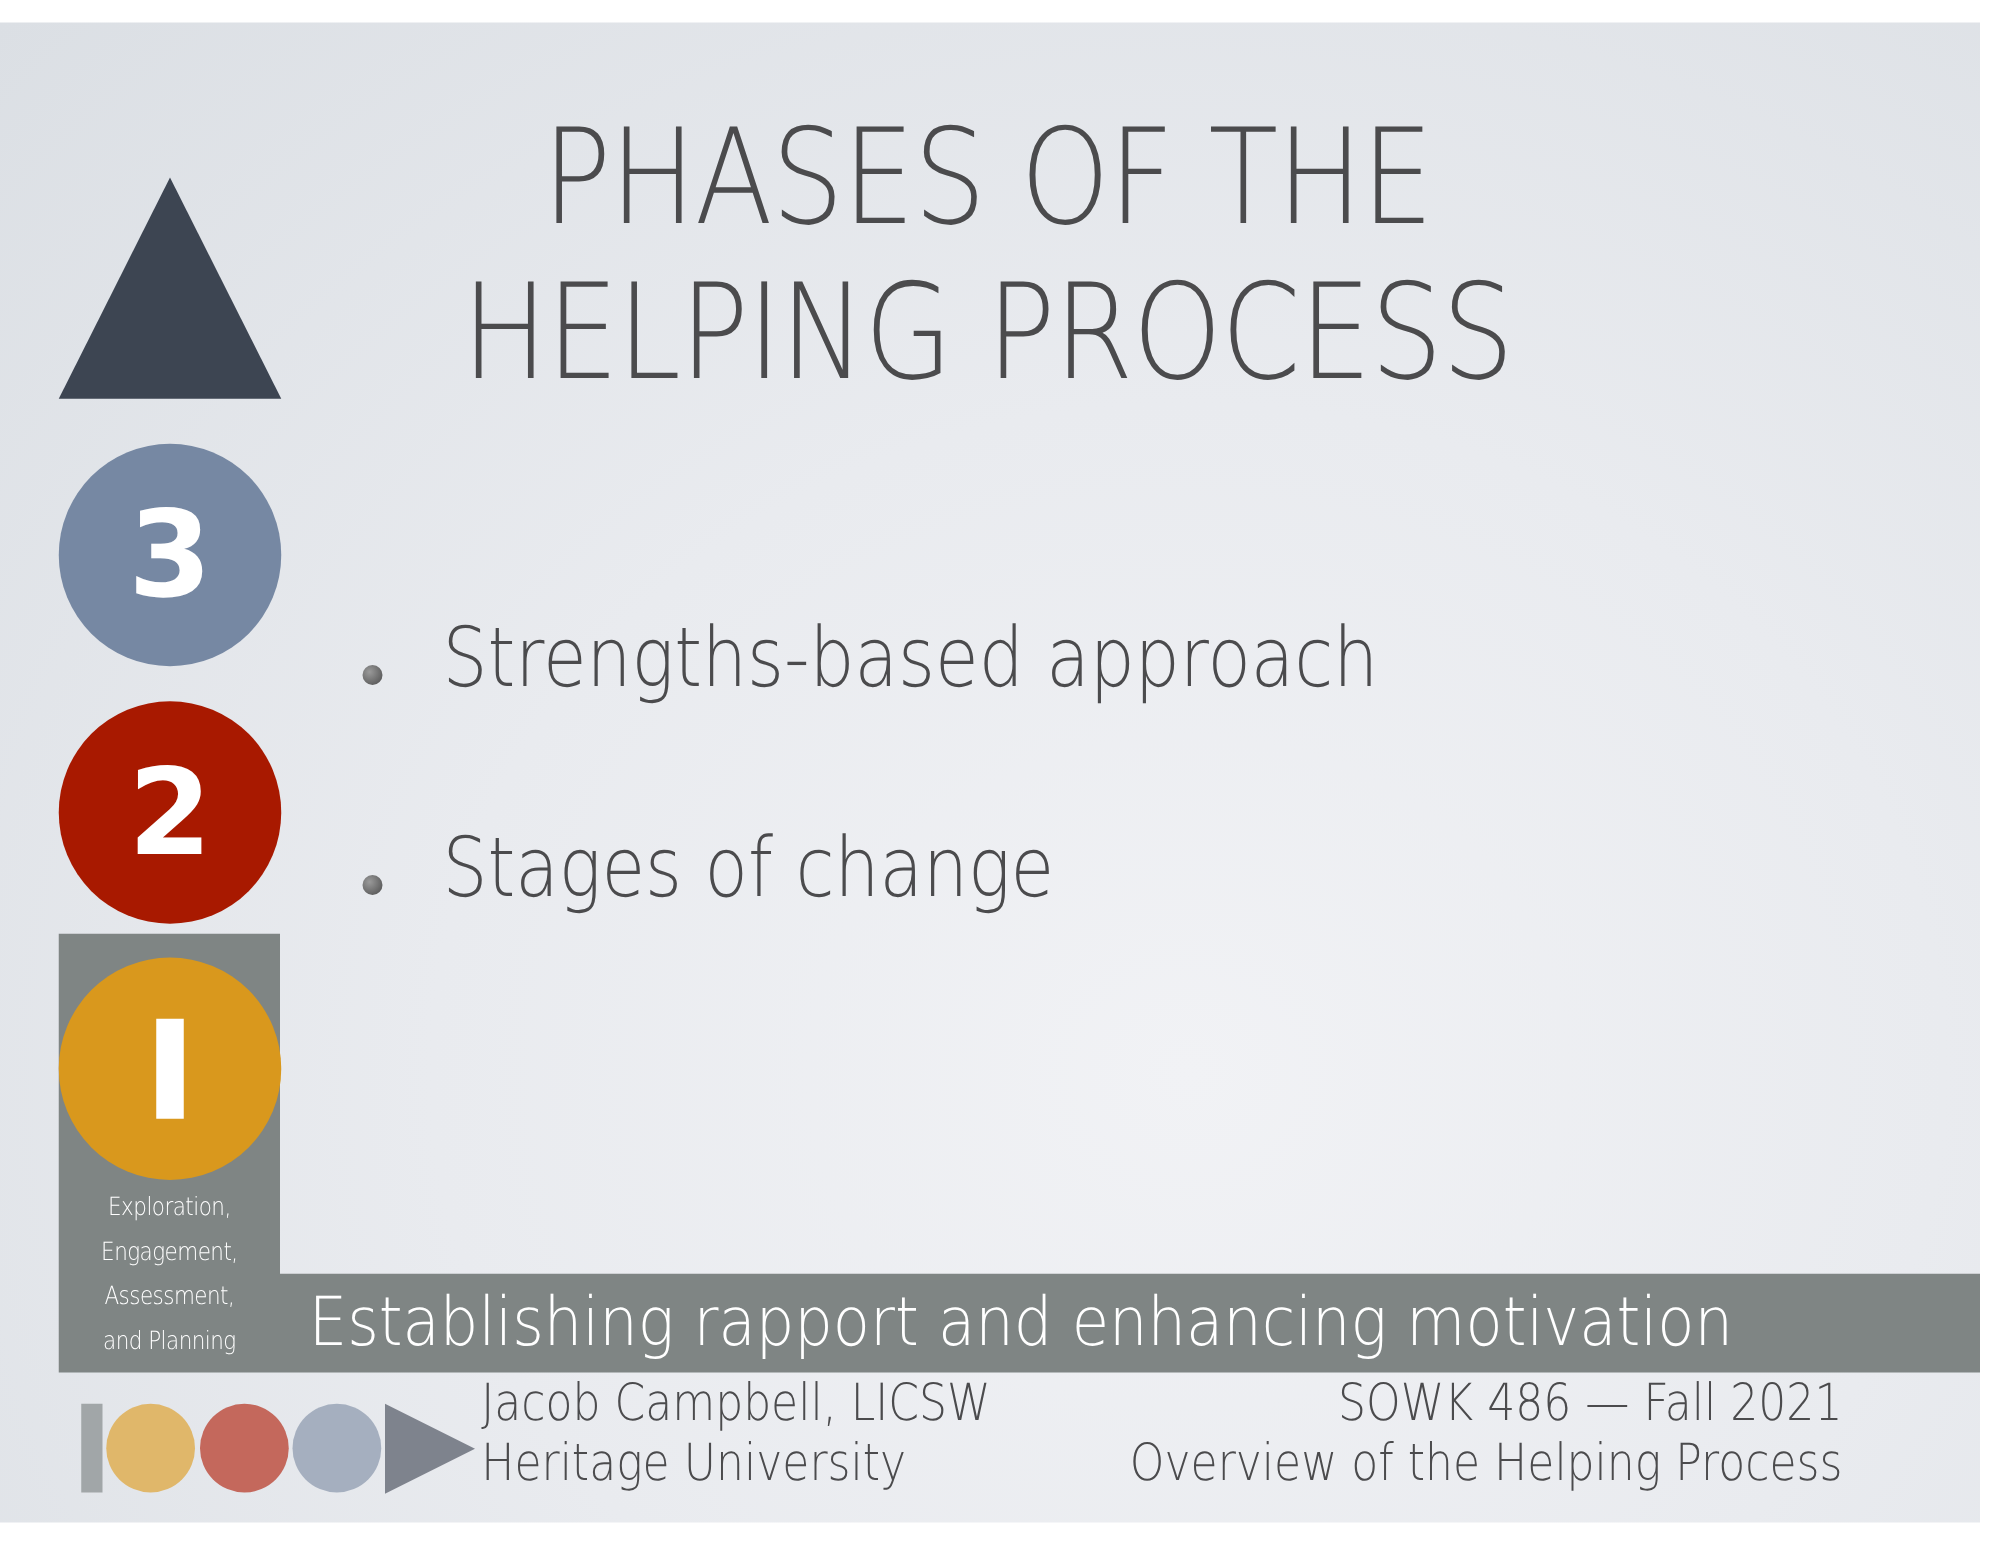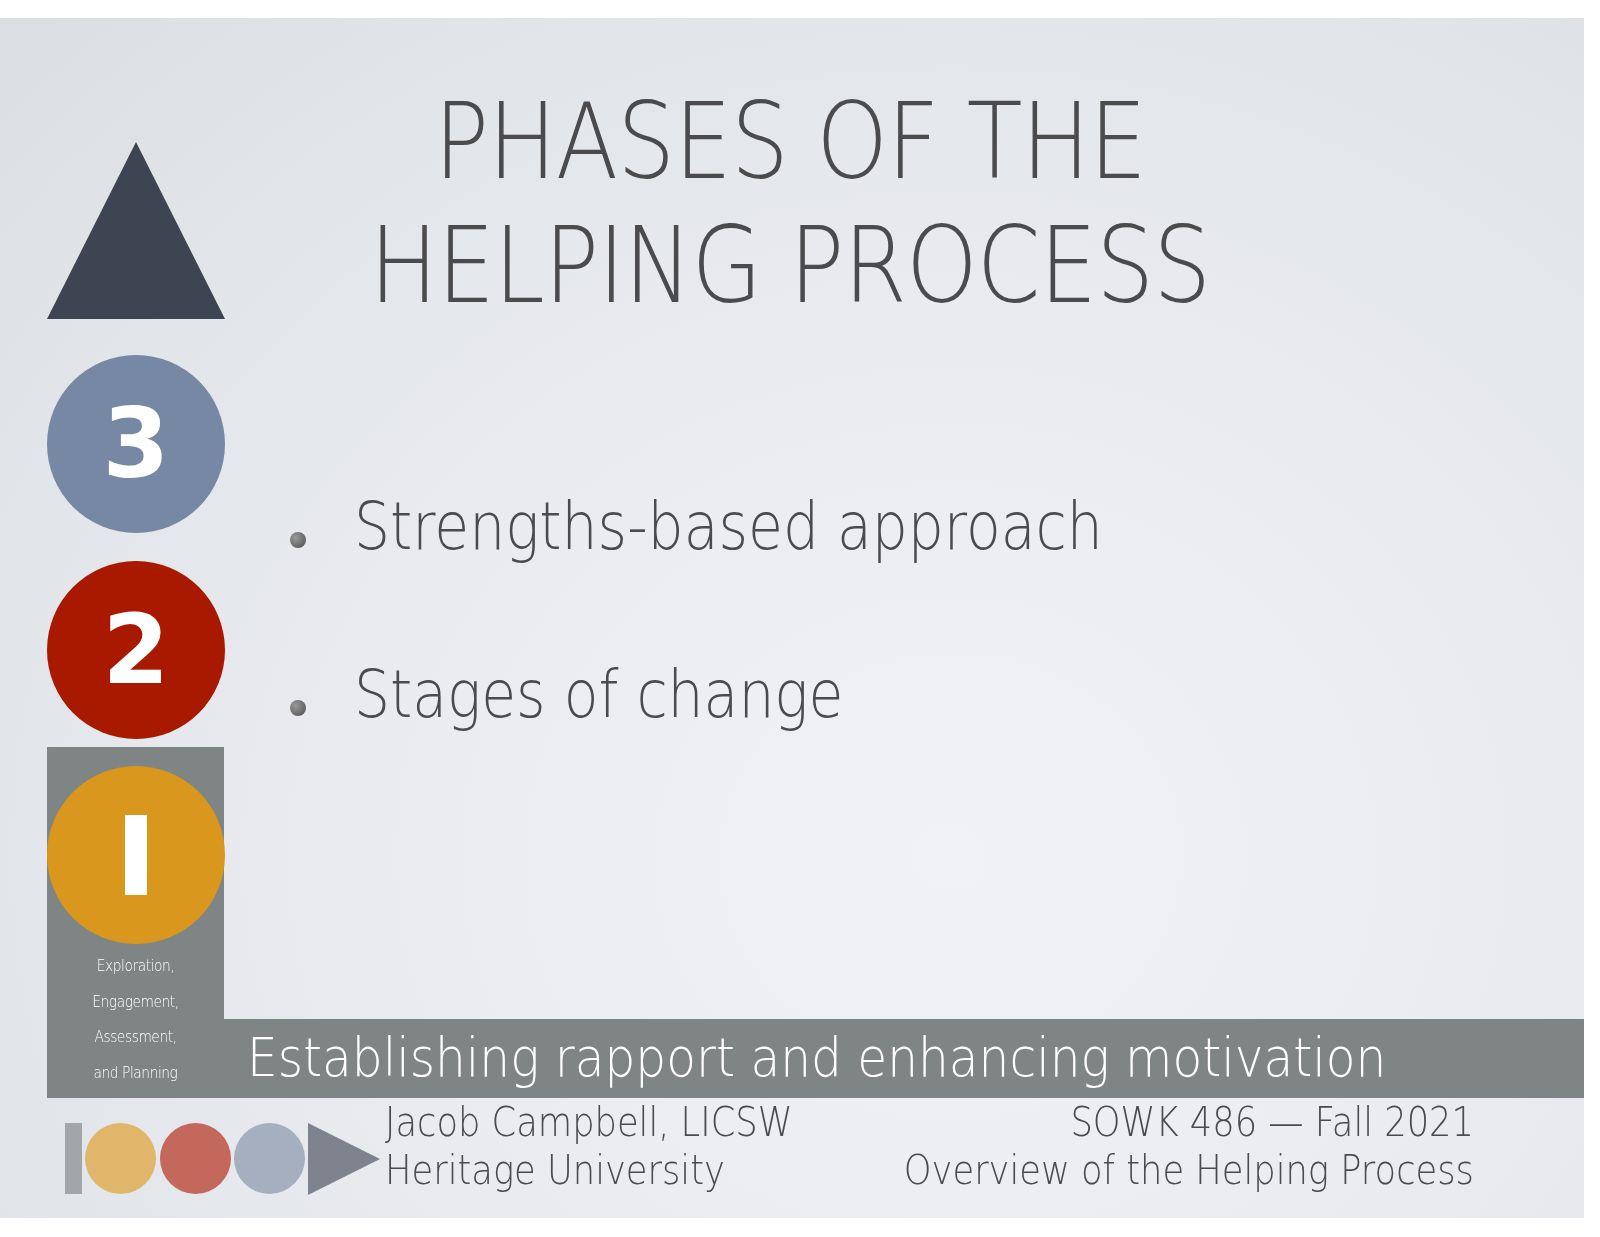--- a/index.html
+++ b/index.html
@@ -30,21 +30,21 @@
     }
     .c3 { top: 337px; background: #7688a3; }
     .c2 { top: 543px; background: #a81900; }
     .active-panel {
       position: absolute; left: 47px; top: 729px; width: 177px; height: 351px; background: #7f8584;
     }
     .c1 { top: 748px; background: #d9981d; }
     .c1 .one-bar { width: 22px; height: 80px; background: #ffffff; display: block; }
     .phase-caption {
       position: absolute; left: 47px; top: 930px; width: 177px; text-align: center;
-      color: #ffffff; font-size: 16px; line-height: 35.5px; font-weight: 300; letter-spacing: -0.5px;
+      color: #ffffff; font-size: 20px; line-height: 35.5px; font-weight: 300; letter-spacing: -0.5px;
       font-family: "DejaVu Sans", sans-serif;
     }
     .phase-caption span { display: block; transform: scaleX(0.86); }
     .band {
       position: absolute; left: 224px; top: 1001px; width: 1376px; height: 79px; background: #7f8584;
     }
     .band-text {
       position: absolute; left: 247px; top: 1005px; color: #ffffff; font-size: 54px; line-height: 70px;
       font-weight: 300; font-family: "DejaVu Sans", sans-serif; transform: scaleX(0.9); transform-origin: left top;
       white-space: nowrap;

